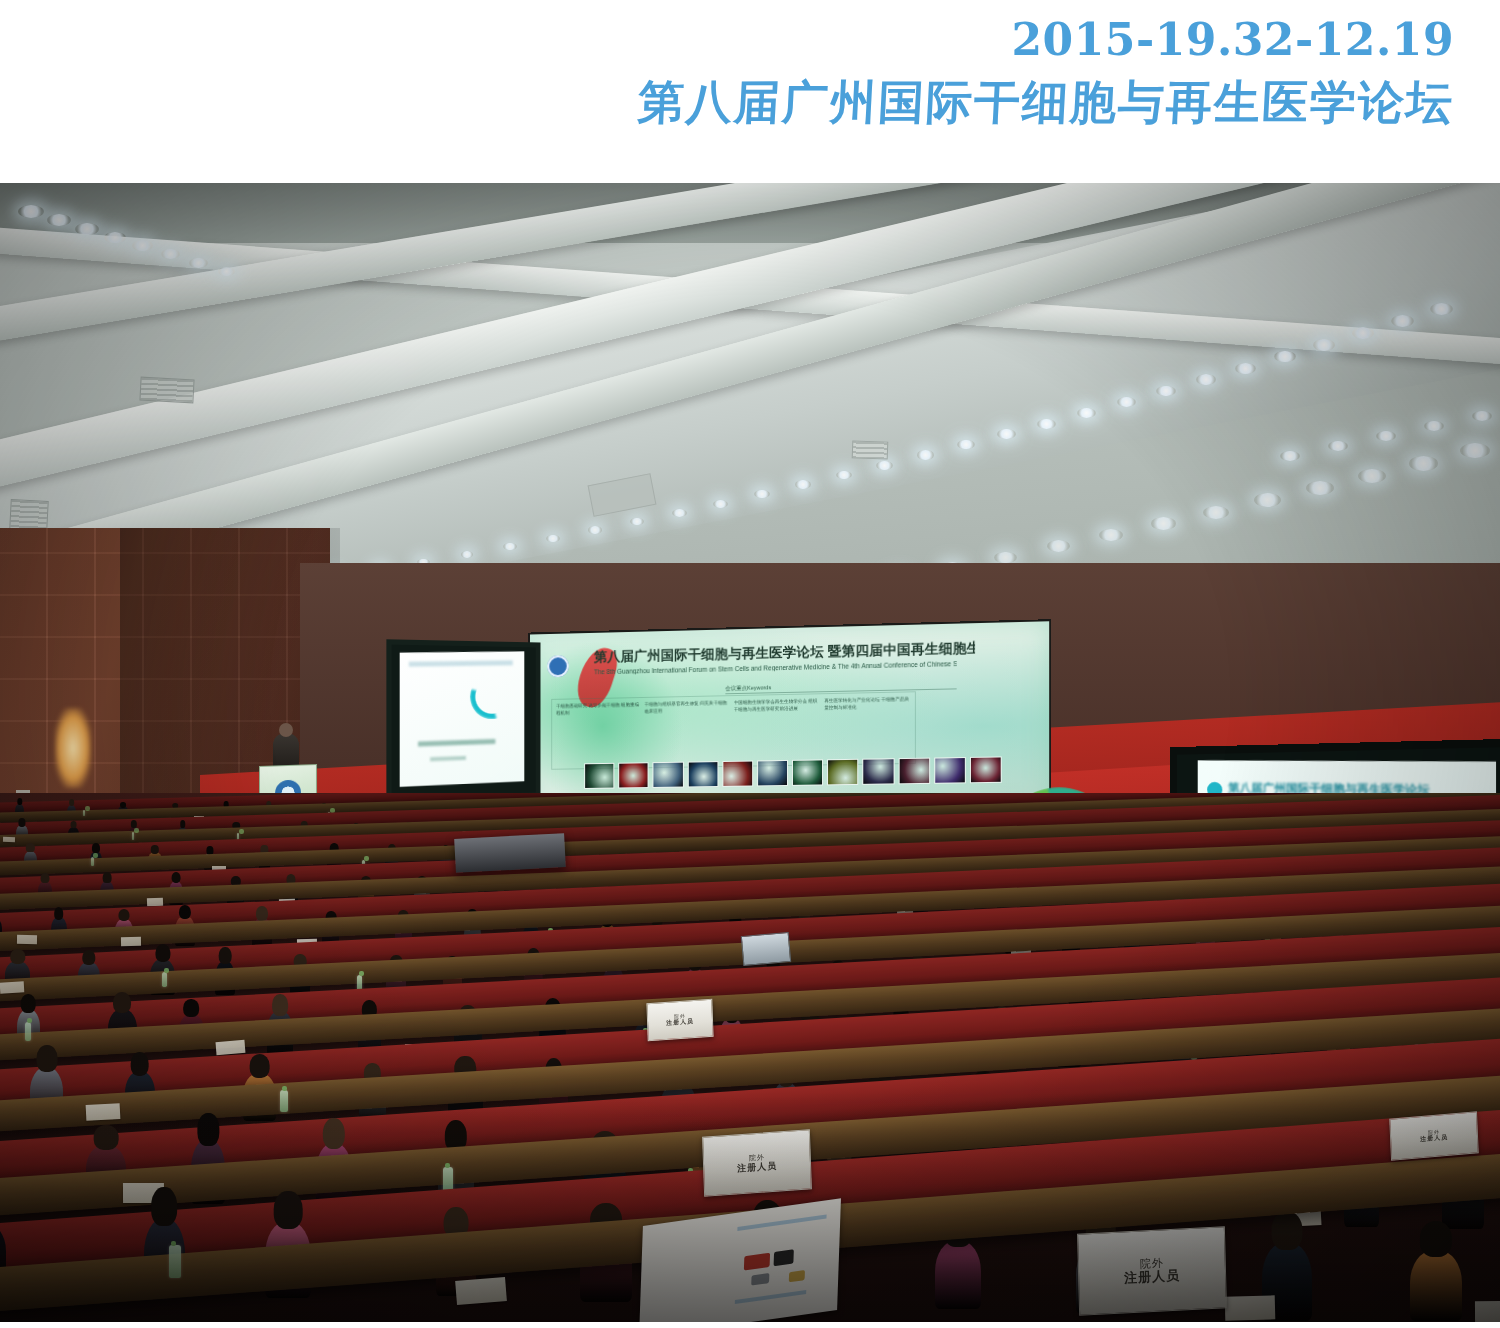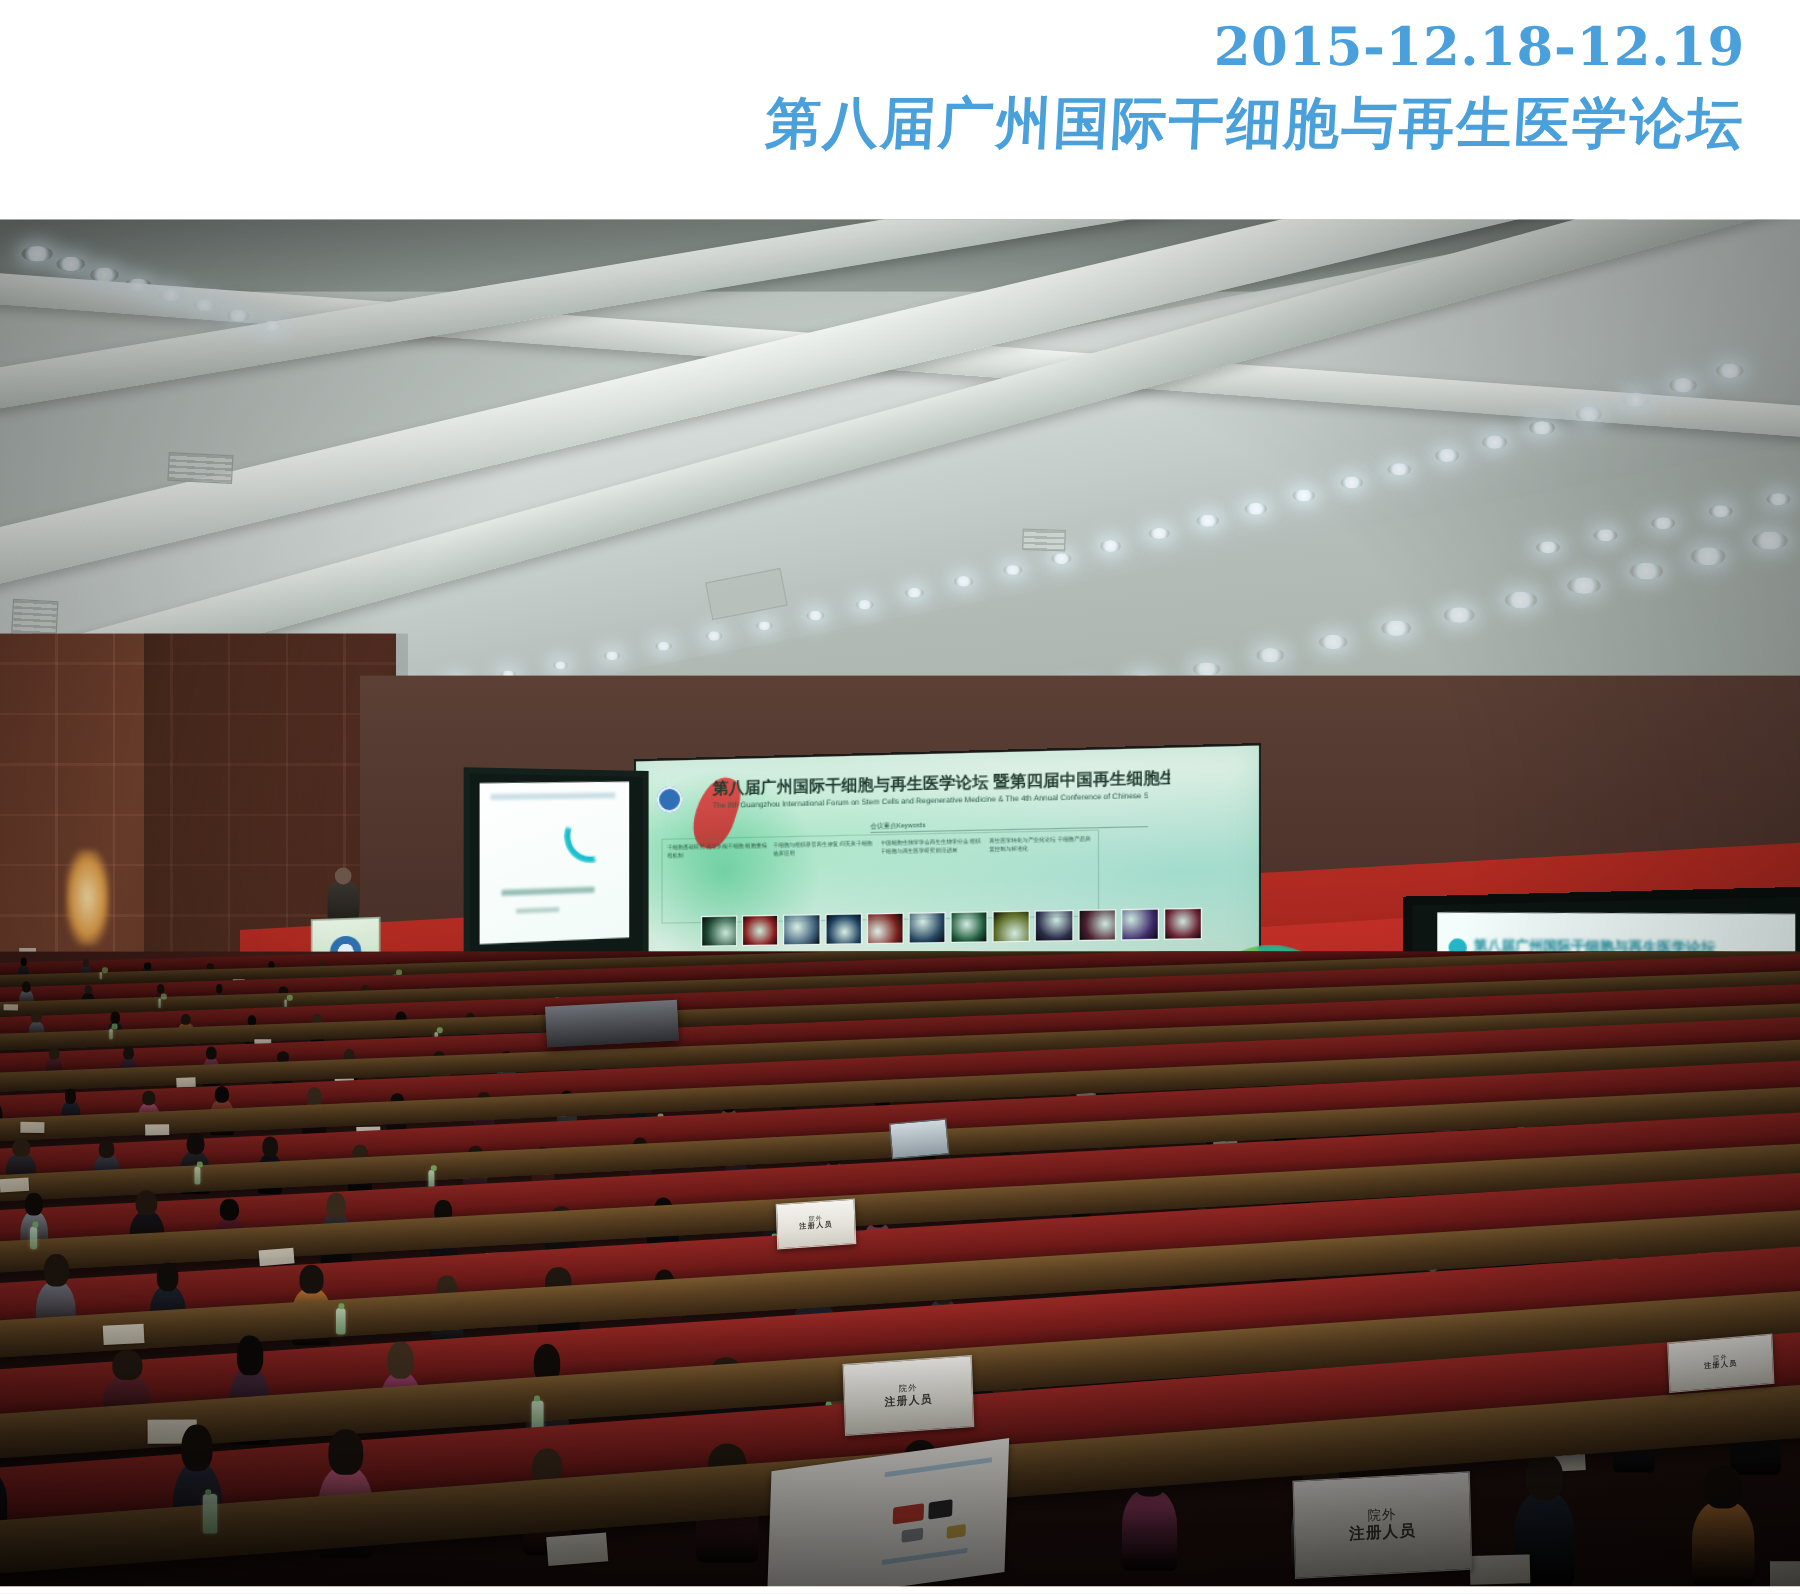--- a/index.html
+++ b/index.html
@@ -391,21 +391,21 @@
   .footer-strip{
     position:absolute;left:0;top:1322px;width:1500px;height:6px;background:#ffffff;
   }
 </style>
 </head>
 <body>
 
 <div class="page">
 
   <div class="header">
-    <div class="hdr-date">2015-12.18-12.19</div>
+    <div class="hdr-date">2015-19.32-12.19</div>
     <div class="hdr-title">第八届广州国际干细胞与再生医学论坛</div>
   </div>
 
   <div class="photo">
 
     <div class="ceiling">
       <div class="ceil-dark"></div>
       <div class="soffit-face"></div>
       <div class="band b1"></div>
       <div class="band b2"></div>

